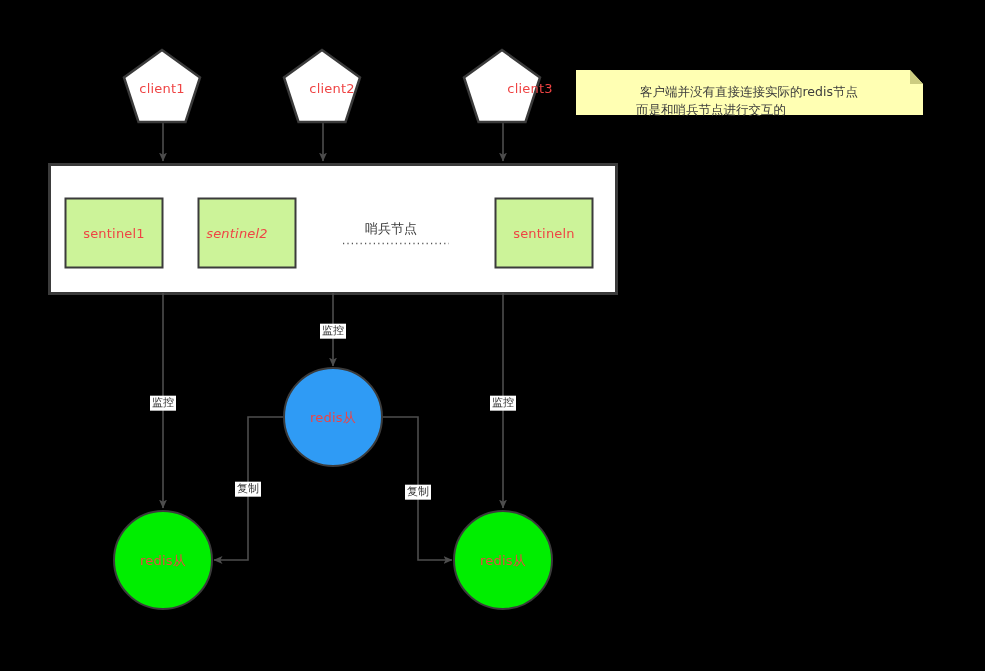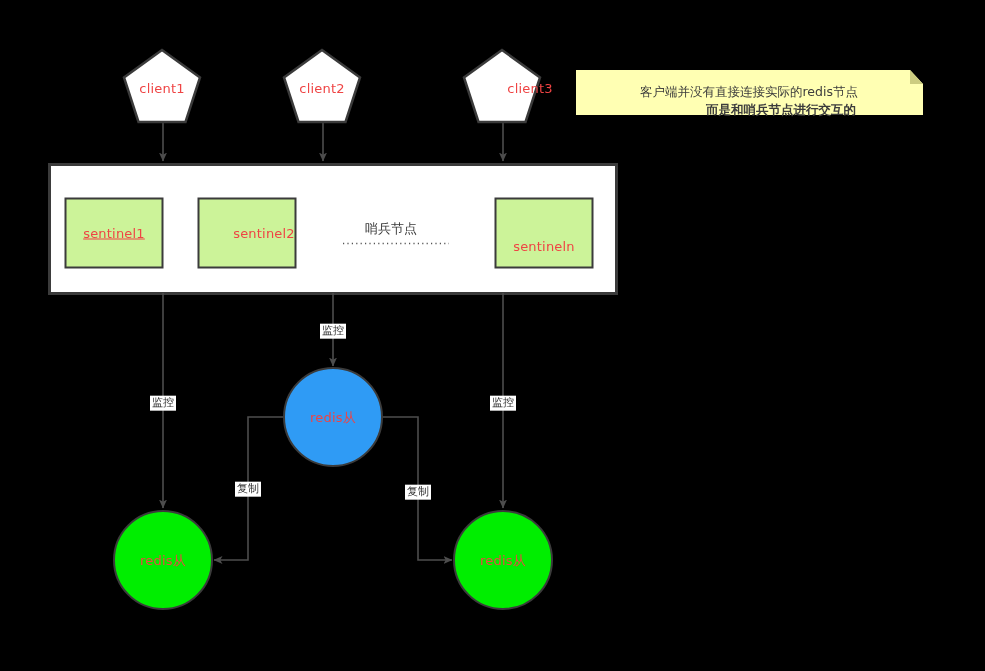--- a/index.html
+++ b/index.html
@@ -94,29 +94,29 @@
 
   <circle cx="163" cy="560" r="49" fill="#00ee00" stroke="#3b3b3b" stroke-width="2"></circle>
   <circle cx="503" cy="560" r="49" fill="#00ee00" stroke="#3b3b3b" stroke-width="2"></circle>
 
   <polygon points="162,50 200,77.5 185.5,122 138.5,122 124,77.5" fill="#ffffff" stroke="#3b3b3b" stroke-width="2.5"></polygon>
   <polygon points="322,50 360,77.5 345.5,122 298.5,122 284,77.5" fill="#ffffff" stroke="#3b3b3b" stroke-width="2.5"></polygon>
   <polygon points="502,50 540,77.5 525.5,122 478.5,122 464,77.5" fill="#ffffff" stroke="#3b3b3b" stroke-width="2.5"></polygon>
 </svg>
 
 <div class="node-label" style="left:162px; top:88px;">client1</div>
-<div class="node-label" style="left:322px; top:88px;">client2</div>
+<div class="node-label" style="left:332px; top:88px;">client2</div>
 <div class="node-label" style="left:530px; top:88px;">client3</div>
 
 <div class="note-text" style="left:749px; top:92px;">客户端并没有直接连接实际的redis节点</div>
-<div class="note-text" style="left:781px; top:110px;font-weight:bold;">而是和哨兵节点进行交互的</div>
+<div class="note-text" style="left:711px; top:110px;">而是和哨兵节点进行交互的</div>
 
-<div class="node-label" style="left:114px; top:233px;text-decoration:underline;">sentinel1</div>
-<div class="node-label" style="left:264px; top:233px;">sentinel2</div>
-<div class="node-label" style="left:544px; top:246px;">sentineln</div>
+<div class="node-label" style="left:114px; top:233px;">sentinel1</div>
+<div class="node-label" style="left:237px; top:233px;font-style:italic;">sentinel2</div>
+<div class="node-label" style="left:544px; top:233px;">sentineln</div>
 
 <div class="group-label" style="left:391px; top:229px;">哨兵节点</div>
 
 <div class="node-label" style="left:333px; top:418px;">redis从</div>
 <div class="node-label" style="left:163px; top:561px;">redis从</div>
 <div class="node-label" style="left:503px; top:561px;">redis从</div>
 
 <div class="edge-label" style="left:163px; top:403px;">监控</div>
 <div class="edge-label" style="left:333px; top:331px;">监控</div>
 <div class="edge-label" style="left:503px; top:403px;">监控</div>

